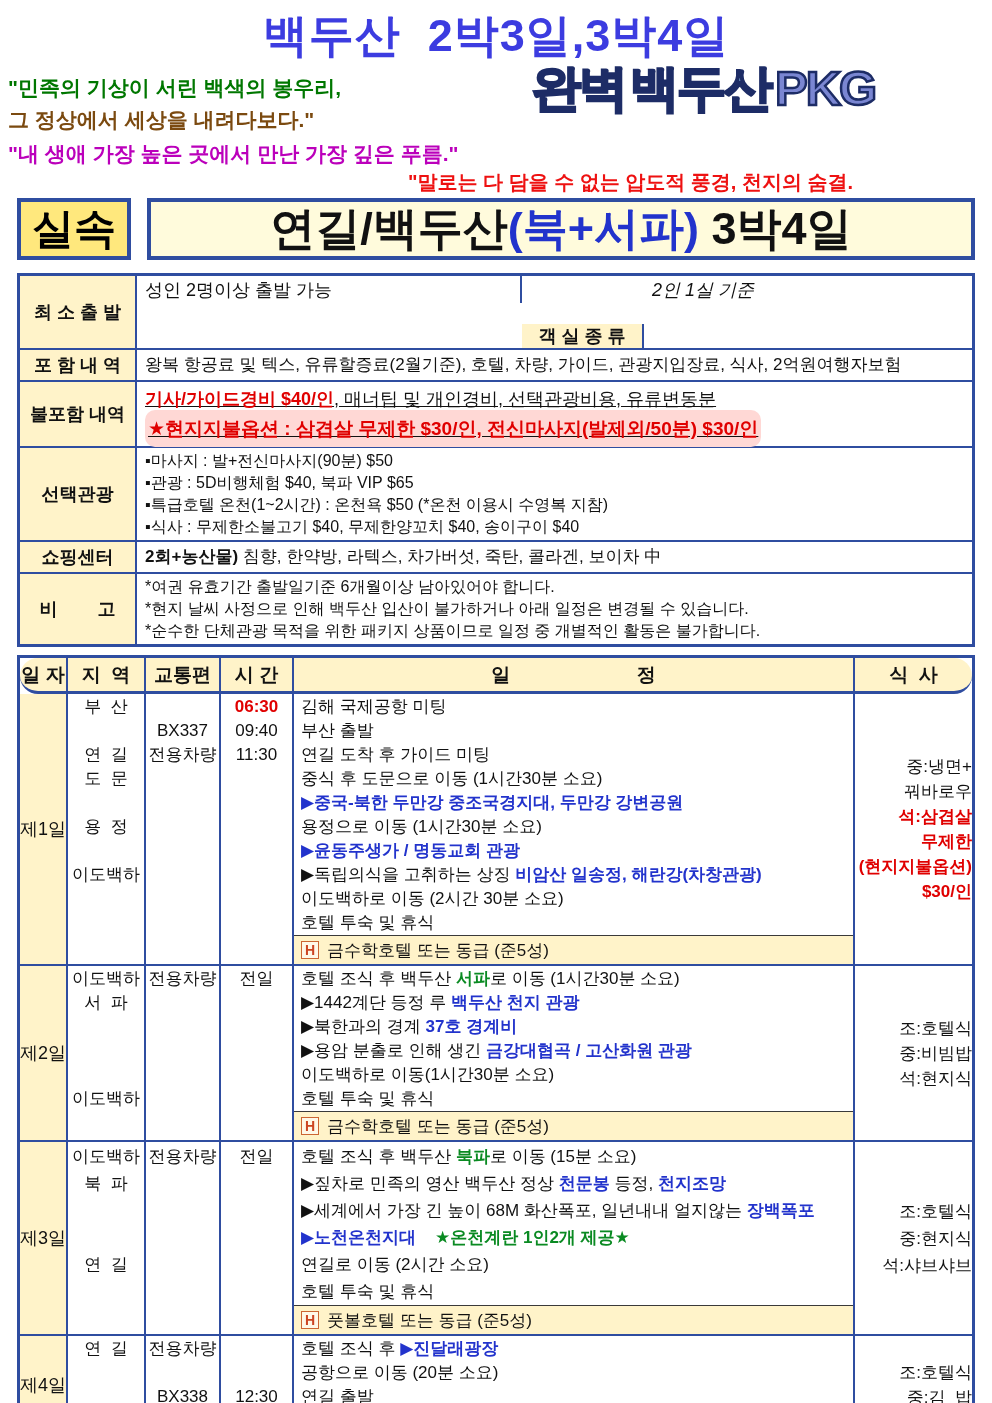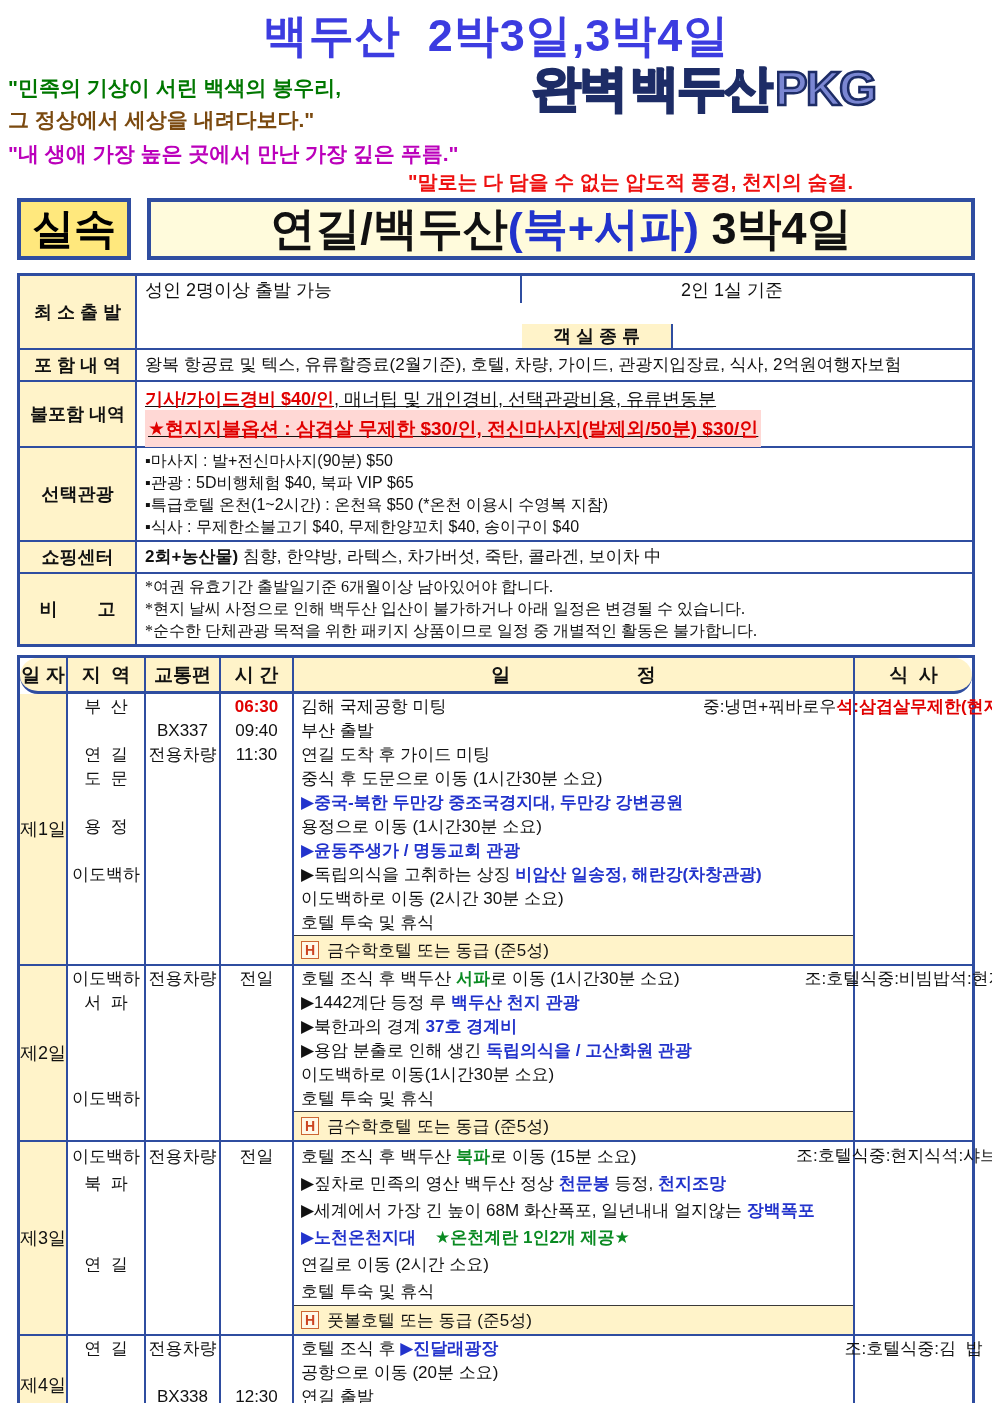--- a/index.html
+++ b/index.html
@@ -33,34 +33,34 @@
   
   .info{margin:13px 17px 0 17px;border:3px solid var(--navy);}
   .info-row{display:flex;border-bottom:2px solid var(--navy);}
   .info-row:last-child{border-bottom:none;}
   .info-label{width:117px;background:var(--yellow);border-right:2px solid var(--navy);
       display:flex;align-items:center;justify-content:center;font-weight:700;font-size:18px;white-space:pre;flex:none;}
   .info-content{flex:1;padding:2px 8px;display:flex;flex-direction:column;justify-content:center;}
   .info-line{line-height:26px;font-size:17px;white-space:pre;}
   .row1 .cell-v{display:flex;align-items:center;padding:0 8px;font-size:18px;height:27px;}
   .row1 .v1{width:385px;border-right:2px solid var(--navy);}
-  .row1 .lab2{width:151px;background:var(--yellow);border-right:2px solid var(--navy);
+  .row1 .lab2{width:122px;background:var(--yellow);border-right:2px solid var(--navy);
       display:flex;align-items:center;justify-content:center;font-weight:700;font-size:18px;white-space:pre;margin-top:48px;}
-  .row1 .v2{flex:1;}
+  .row1 .v2{flex:1;font-style:italic;}
   .opt-line{line-height:22px;}
-  .note-line{line-height:22px;font-family:Liberation Serif, serif;}
+  .note-line{line-height:22px;}
   .unincl-line{line-height:30px;font-size:18px;text-decoration:underline;}
 
   
   .s-n{} .s-b{font-weight:700;}
   .s-bb{color:var(--blue);font-weight:700;}
   .s-gb{color:var(--green);font-weight:700;}
   .s-rb{color:var(--red);font-weight:700;}
   .s-rbl{color:var(--red);font-weight:700;font-size:19px;}
-  .s-rhl{color:var(--red);font-weight:700;background:var(--pink);padding:8px 3px;font-size:19px;}
+  .s-rhl{color:var(--red);font-weight:700;background:var(--pink);padding:8px 3px;font-size:19px;border-radius:10px;}
 
   
   .itin{margin:8px 17px 0 17px;border:3px solid var(--navy);}
   .it-head{display:grid;grid-template-columns:48px 78px 75px 73px 1fr 117px;background:var(--yellow);
       border-bottom:3px solid var(--navy);border-radius:18px;}
   .it-head>div{height:33px;display:flex;align-items:center;justify-content:center;font-weight:700;font-size:19px;
       border-right:2px solid var(--navy);white-space:pre;}
   .it-head>div:last-child{border-right:none;}
   .day-row{display:grid;grid-template-columns:48px 78px 75px 73px 1fr 117px;border-bottom:2px solid var(--navy);}
   .day-row:last-child{border-bottom:none;}
@@ -70,21 +70,21 @@
   .cc{padding-top:1px;}
   .ln{height:24px;line-height:24px;font-size:17px;white-space:pre;}
   .cc .ln{text-align:center;}
   .day-row[data-day="3"] .ln{height:27px;line-height:27px;}
   .sched{display:flex;flex-direction:column;padding-top:1px;}
   .sched .ln{padding-left:7px;}
   .hotel-bar{margin-top:auto;height:29px;background:var(--yellow);border-top:1px solid #3a3a3a;
       display:flex;align-items:center;gap:8px;padding-left:7px;font-size:17px;white-space:pre;}
   .h-icon{display:inline-flex;align-items:center;justify-content:center;width:18px;height:18px;
       border:1px solid #cc6633;color:#cc4422;background:#fff8e8;font-weight:700;font-size:14px;}
-  .meals{display:flex;flex-direction:row;align-items:flex-start;justify-content:center;}
+  .meals{display:flex;flex-direction:column;align-items:flex-end;justify-content:center;}
   .meals .ln{height:25px;line-height:25px;text-align:center;}
 </style>
 </head>
 <body>
 
 <div class="page">
 
   <div class="hdr">
     <div class="top-title">백두산  2박3일,3박4일</div>
     <div class="q12">
@@ -248,21 +248,21 @@
             <div class="ln">&nbsp;</div>
             <div class="ln">&nbsp;</div>
             <div class="ln">&nbsp;</div>
             <div class="ln">&nbsp;</div>
             <div class="ln">&nbsp;</div>
           </div>
           <div class="sched">
             <div class="ln"><span class="s-n">호텔 조식 후 백두산 </span><span class="s-gb">서파</span><span class="s-n">로 이동 (1시간30분 소요)</span></div>
             <div class="ln"><span class="s-n">▶1442계단 등정 루 </span><span class="s-bb">백두산 천지 관광</span></div>
             <div class="ln"><span class="s-n">▶북한과의 경계 </span><span class="s-bb">37호 경계비</span></div>
-            <div class="ln"><span class="s-n">▶용암 분출로 인해 생긴 </span><span class="s-bb">독립의식을 / 고산화원 관광</span></div>
+            <div class="ln"><span class="s-n">▶용암 분출로 인해 생긴 </span><span class="s-bb">금강대협곡 / 고산화원 관광</span></div>
             <div class="ln"><span class="s-n">이도백하로 이동(1시간30분 소요)</span></div>
             <div class="ln"><span class="s-n">호텔 투숙 및 휴식</span></div>
             <div class="hotel-bar"><span class="h-icon">H</span><span>금수학호텔 또는 동급 (준5성)</span></div>
           </div>
           <div class="meals">
             <div class="ln s-n">조:호텔식</div>
             <div class="ln s-n">중:비빔밥</div>
             <div class="ln s-n">석:현지식</div>
           </div>
         </div>

